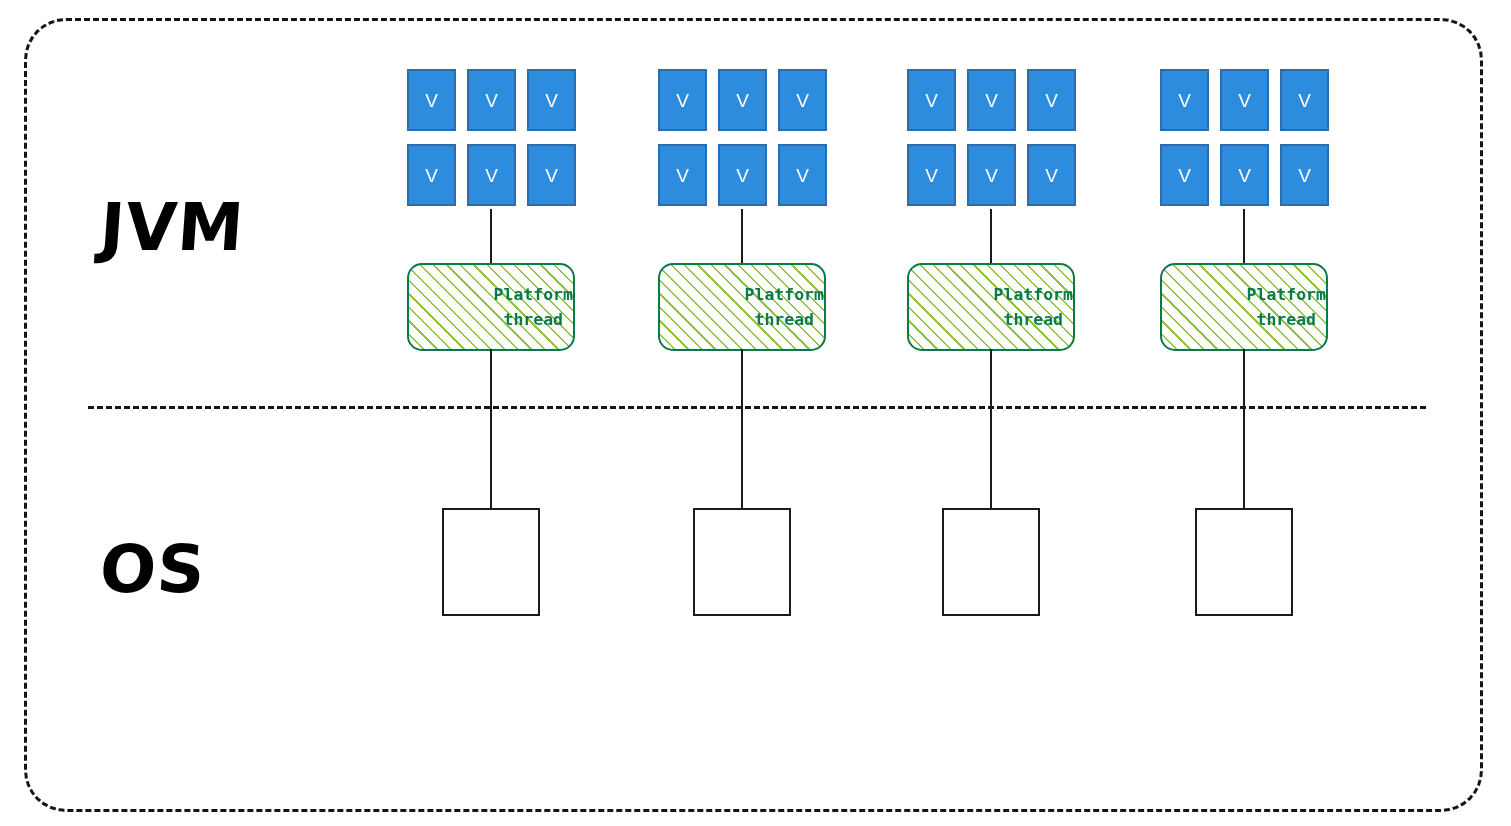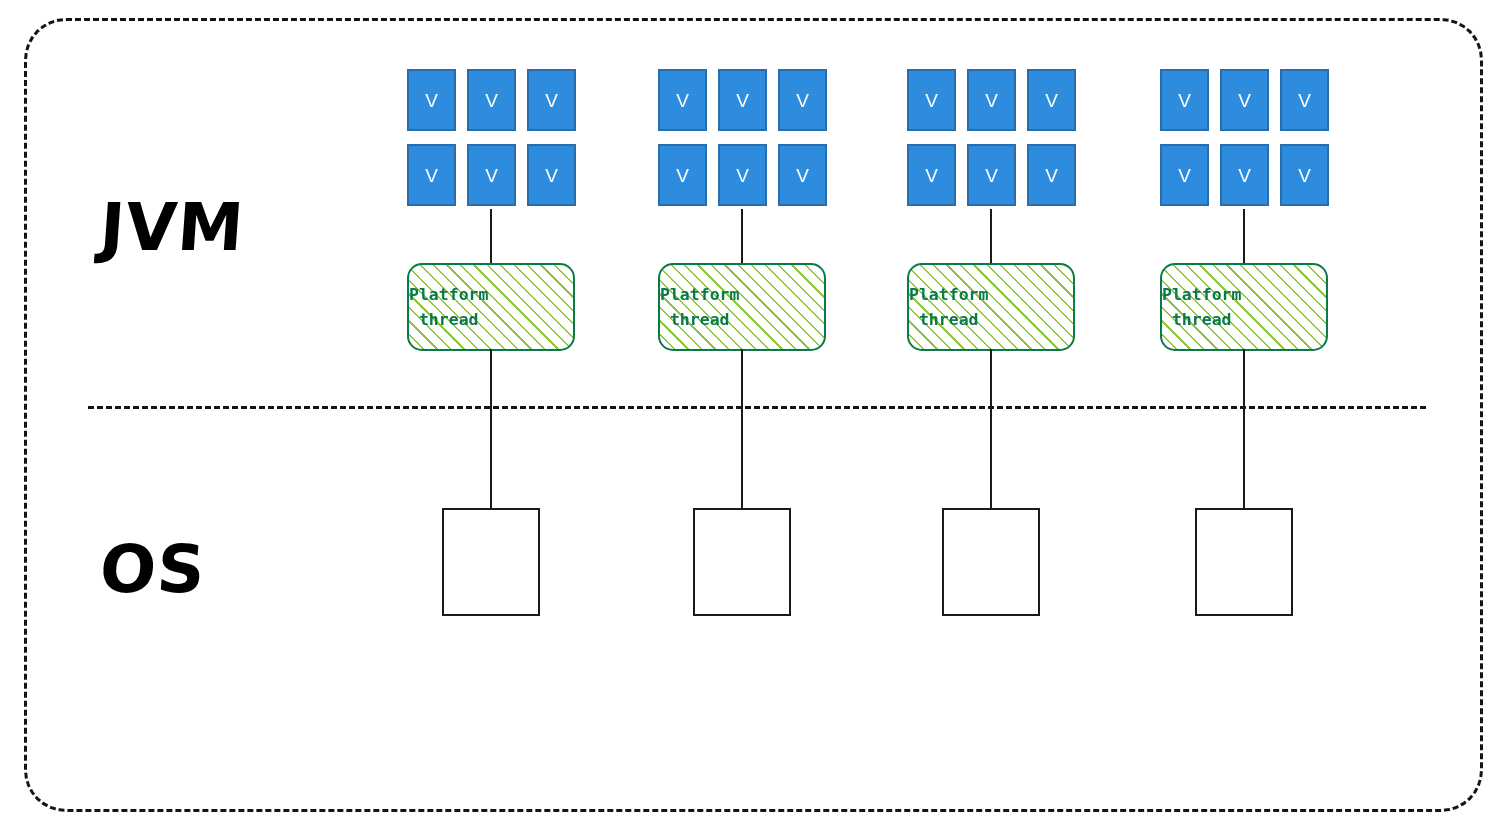--- a/index.html
+++ b/index.html
@@ -131,21 +131,21 @@
     background-color: #ffffff;
     background-image: repeating-linear-gradient(
       45deg,
       #8ec63f 0px,
       #8ec63f 1.6px,
       #ffffff 1.6px,
       #ffffff 9.5px
     );
     display: flex;
     align-items: center;
-    justify-content: flex-start;
+    justify-content: flex-end;
     overflow: hidden;
   }
   .platform-thread__label {
     font-family: "DejaVu Sans Mono", monospace;
     font-size: 16.5px;
     line-height: 25px;
     font-weight: 700;
     color: #0b7a4b;
     text-align: center;
     white-space: pre-line;

